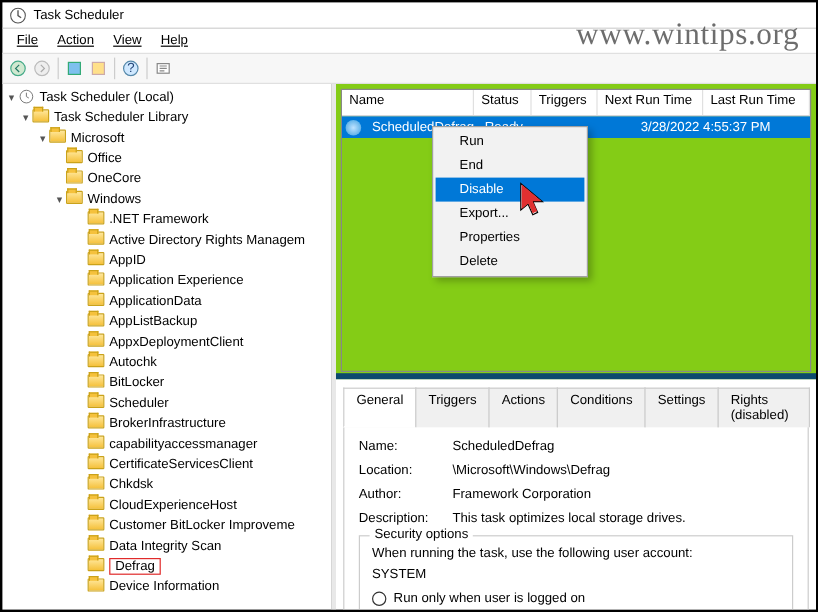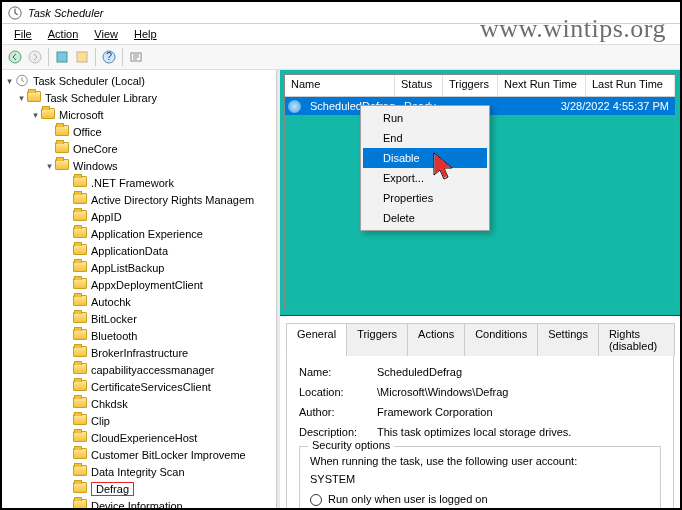--- a/index.html
+++ b/index.html
@@ -1,35 +1,35 @@
 <!DOCTYPE html>
 <html><head>
 <meta charset="utf-8">
 <style>
 * { box-sizing: border-box; margin: 0; padding: 0; font-family: "Segoe UI", Tahoma, sans-serif; font-size: 11px; }
 body { width: 682px; height: 510px; background: #fff; border: 2px solid #000; overflow: hidden; position: relative; }
-.titlebar { height: 22px; display: flex; align-items: center; padding: 0 6px; border-bottom: 1px solid #d0d0d0; font-style: italic; }
+.titlebar { height: 22px; display: flex; align-items: center; padding: 0 6px; border-bottom: 1px solid #d0d0d0; }
 .titlebar .icon { width: 14px; height: 14px; margin-right: 6px; }
 .menubar { height: 20px; display: flex; align-items: center; padding: 0 4px; text-decoration: underline; }
 .menubar span { padding: 2px 8px; cursor: default; }
 .toolbar { height: 26px; display: flex; align-items: center; padding: 0 4px; border-top: 1px solid #e0e0e0; border-bottom: 1px solid #e0e0e0; gap: 2px; background: #f7f7f7; }
 .toolbar .tbtn { width: 18px; height: 18px; display: flex; align-items: center; justify-content: center; border: 1px solid transparent; }
 .toolbar .sep { width: 1px; height: 18px; background: #ccc; margin: 0 2px; }
 .main { display: flex; height: calc(100% - 68px); }
 .tree { width: 275px; border-right: 1px solid #ccc; overflow: hidden; padding-top: 2px; }
 .tree-row { display: flex; align-items: center; height: 17px; white-space: nowrap; padding-right: 2px; }
 .tree-row .expander { width: 11px; height: 11px; flex-shrink: 0; display:flex; align-items:center; justify-content:center; color:#555; font-size:9px; }
 .tree-row .ticon { width: 15px; height: 13px; margin-right: 3px; flex-shrink: 0; }
 .folder { background: linear-gradient(#ffe79a,#f5c13c); border:1px solid #caa21a; border-radius:1px; width:14px; height:11px; position:relative; }
 .folder::before { content:""; position:absolute; top:-3px; left:0; width:6px; height:3px; background:#f5c13c; border:1px solid #caa21a; border-bottom:none; }
 .tree-row .label { cursor: default; }
 .tree-row.hl .label { border: 1px solid #e02a2a; padding: 0 4px; }
 .ind { display:inline-block; }
 .right { flex: 1; display: flex; flex-direction: column; border-left: 3px solid #e8e8e8; overflow: hidden; }
-.listpane { height: 246px; border-bottom: 1px solid #0c4a6e; position: relative; background:#14b8a6; }
+.listpane { height: 246px; border-bottom: 5px solid #0c4a6e; position: relative; background:#84cc16; }
 .listwrap { border:1px solid #888; margin:4px; height:236px; position:relative; }
 .cols { display:flex; height:22px; border-bottom:1px solid #ccc; background:#fff; }
 .cols div { padding:3px 6px; border-right:1px solid #e0e0e0; font-weight:400; }
 .row { display:flex; align-items:center; height:18px; }
 .row.sel { background:#0078d7; color:#fff; }
 .row .cell { padding:1px 6px; overflow:hidden; white-space:nowrap; }
 .taskicon { width:13px; height:13px; border-radius:50%; background:radial-gradient(#bfe3ff,#3a9fe0); margin-left:3px; margin-right:3px; flex-shrink:0; }
 .ctxmenu { position:absolute; top:30px; left:75px; width:130px; background:#f2f2f2; border:1px solid #a0a0a0; box-shadow:3px 3px 6px rgba(0,0,0,.25); z-index:10; padding:2px; }
 .ctxmenu .mi { padding:4px 20px; cursor:default; }
 .ctxmenu .mi.hl { background:#0078d7; color:#fff; }
@@ -228,21 +228,21 @@
           <div class="folder"></div>
         </span>
         <span class="label">BitLocker</span>
       </div>
       <div class="tree-row">
         <span class="ind" style="width:60px"></span>
         <span class="expander"></span>
         <span class="ticon">
           <div class="folder"></div>
         </span>
-        <span class="label">Bluetooth</span>
+        <span class="label">Scheduler</span>
       </div>
       <div class="tree-row">
         <span class="ind" style="width:60px"></span>
         <span class="expander"></span>
         <span class="ticon">
           <div class="folder"></div>
         </span>
         <span class="label">BrokerInfrastructure</span>
       </div>
       <div class="tree-row">
@@ -261,28 +261,20 @@
         </span>
         <span class="label">CertificateServicesClient</span>
       </div>
       <div class="tree-row">
         <span class="ind" style="width:60px"></span>
         <span class="expander"></span>
         <span class="ticon">
           <div class="folder"></div>
         </span>
         <span class="label">Chkdsk</span>
-      </div>
-      <div class="tree-row">
-        <span class="ind" style="width:60px"></span>
-        <span class="expander"></span>
-        <span class="ticon">
-          <div class="folder"></div>
-        </span>
-        <span class="label">Clip</span>
       </div>
       <div class="tree-row">
         <span class="ind" style="width:60px"></span>
         <span class="expander"></span>
         <span class="ticon">
           <div class="folder"></div>
         </span>
         <span class="label">CloudExperienceHost</span>
       </div>
       <div class="tree-row">
@@ -326,21 +318,21 @@
           <div style="width:48px">Status</div>
           <div style="width:55px">Triggers</div>
           <div style="width:88px">Next Run Time</div>
           <div style="flex:1">Last Run Time</div>
         </div>
         <div class="row sel">
           <div class="taskicon"></div>
           <div class="cell" style="width:94px">ScheduledDefrag</div>
           <div class="cell" style="width:48px">Ready</div>
           <div class="cell" style="width:55px"></div>
-          <div class="cell" style="flex:1;text-align:right;">3/28/2022 4:55:37 PM</div>
+          <div class="cell" style="flex:1;text-align:center;">3/28/2022 4:55:37 PM</div>
         </div>
         <div class="ctxmenu">
           <div class="mi">Run</div>
           <div class="mi">End</div>
           <div class="mi hl">Disable</div>
           <div class="mi">Export...</div>
           <div class="mi">Properties</div>
           <div class="mi">Delete</div>
         </div>
         <svg class="cursor" width="34" height="36">

